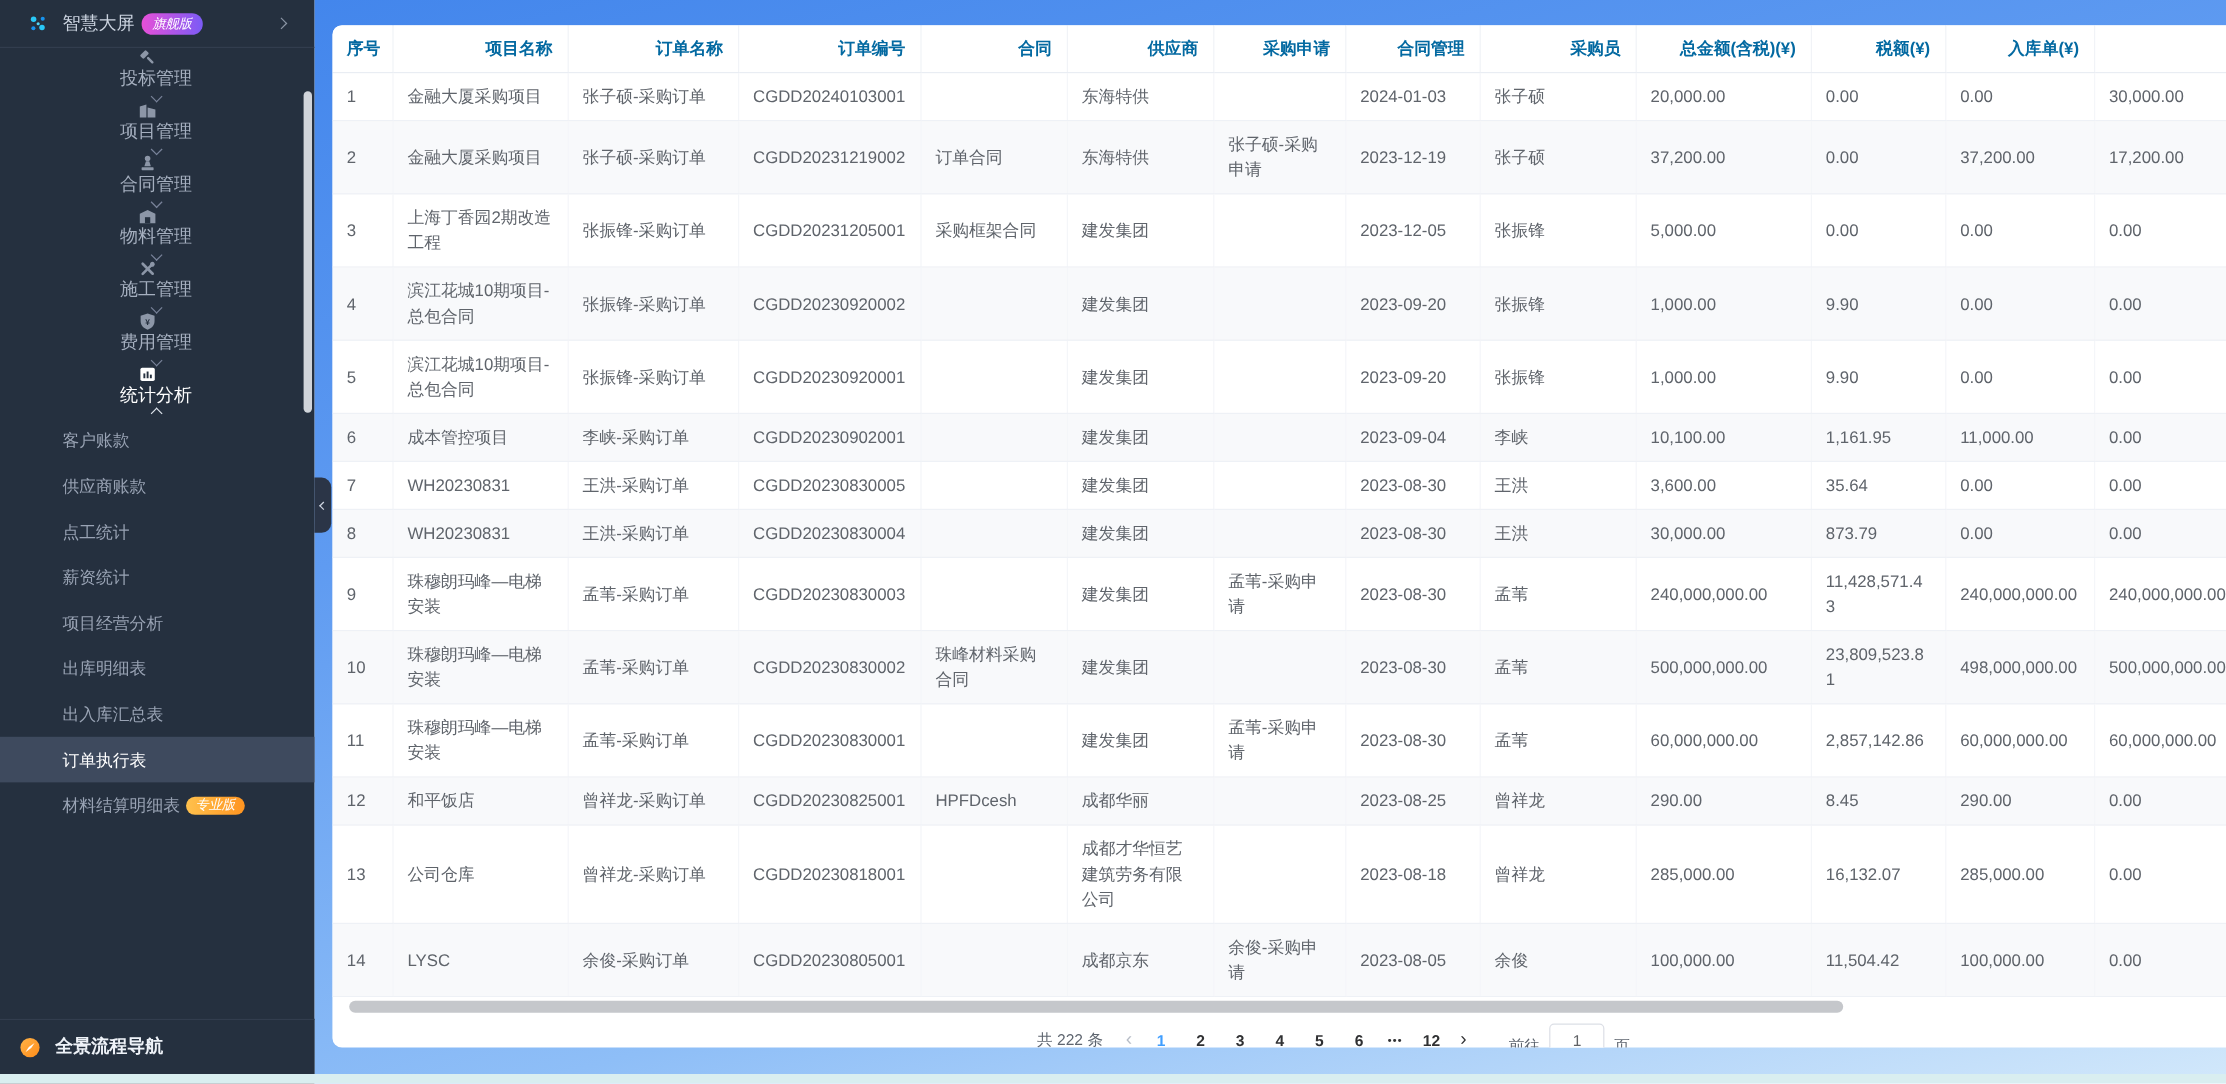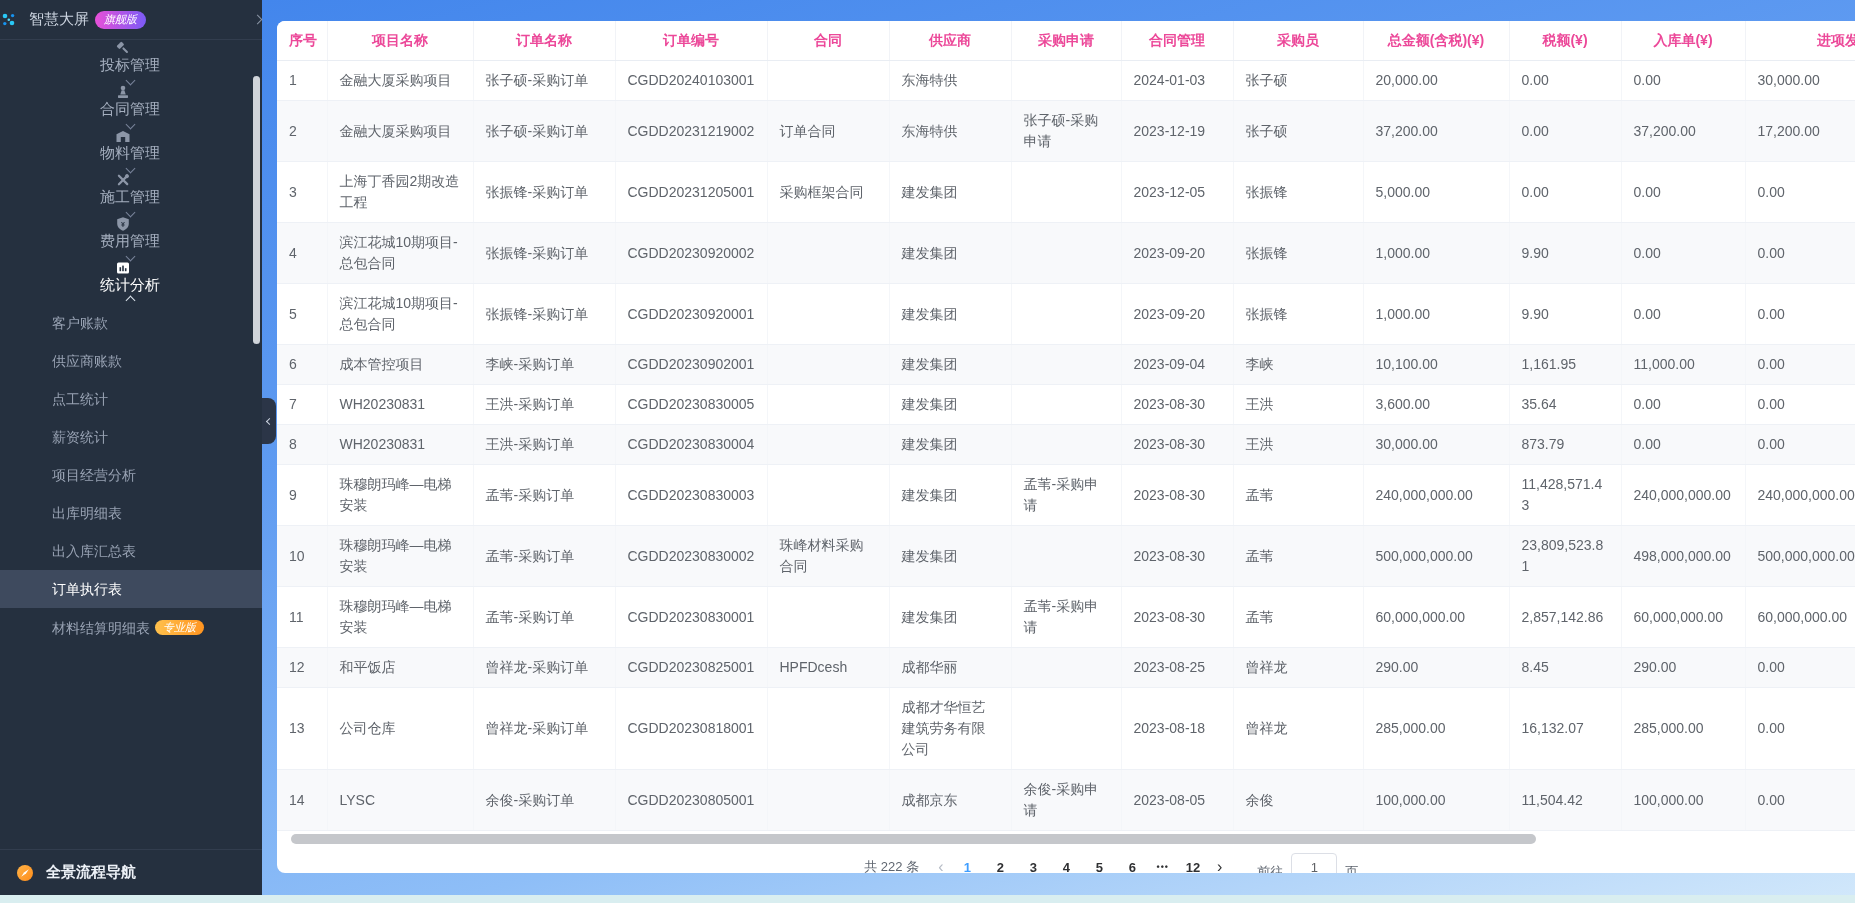--- a/index.html
+++ b/index.html
@@ -8,21 +8,21 @@
     font-family: "Liberation Sans", "DejaVu Sans", sans-serif;
     display: flex; position: relative; background: #fff;
   }
   
   .sidebar {
     flex: 0 0 262px; width: 262px; background: #25303f; color: #a5afbf;
     position: relative; z-index: 2; height: 903px;
   }
   .logo-row {
     height: 40px; display: flex; align-items: center;
-    padding: 0 1px; border-bottom: 1px solid #323d4e; cursor: pointer;
+    padding: 0 24px; border-bottom: 1px solid #323d4e; cursor: pointer;
   }
   .logo-label { font-size: 15px; color: #ccd4e0; margin-left: 12px; }
   .badge-flag {
     margin-left: 6px; font-size: 11px; font-style: italic; color: #fff;
     padding: 1px 9px 2px; border-radius: 9px;
     background: linear-gradient(90deg, #e750d8, #7b5bf6);
     white-space: nowrap;
   }
   .chev {
     width: 7px; height: 7px; display: inline-block;
@@ -79,21 +79,21 @@
     flex: 1; position: relative; padding: 21px 12px 0 15px;
     background: linear-gradient(165deg, #4386ec 0%, #5f9bf1 35%, #8ebef7 70%, #d7ebfb 100%);
   }
   .card {
     background: #fff; border-radius: 8px; height: 852px;
     position: relative; overflow: hidden;
   }
   .table-wrap { overflow: hidden; width: 100%; }
   table { border-collapse: collapse; table-layout: fixed; width: 1668px; font-size: 14px; }
   th {
-    font-weight: bold; color: #ec4899; text-align: center; padding: 9px 12px;
+    font-weight: bold; color: #0369a1; text-align: right; padding: 9px 12px;
     border-bottom: 1px solid #e9edf3; border-right: 1px solid #f1f3f7;
     white-space: nowrap; overflow: hidden; line-height: 21px; background: #fff;
   }
   td {
     padding: 9px 12px; line-height: 21px; color: #5f646b;
     border-bottom: 1px solid #eef1f6; border-right: 1px solid #f4f6f9;
     vertical-align: middle; word-break: break-all; background: #fff;
   }
   tr.striped td { background: #f8f9fb; }
   .h-thumb {
@@ -142,20 +142,27 @@
 
   <div>
     <div class="sec-item">
       <span class="sicon"><svg width="16" height="16" viewBox="0 0 16 16" fill="currentColor">
             <g transform="rotate(-45 8 8)">
               <rect x="4.6" y="2.2" width="6.8" height="4.2" rx="1"></rect>
               <rect x="7" y="7.6" width="2" height="7" rx="1"></rect>
             </g>
           </svg></span>
       <span class="slabel">投标管理</span>
+      <span class="chev down"></span>
+    </div>
+    <div class="sec-item">
+      <span class="sicon"><svg width="16" height="16" viewBox="0 0 16 16" fill="currentColor">
+            <path d="M1.5 14V4.8L7 3v11zM8 14V5.6l6.5 1.6V14z"></path>
+          </svg></span>
+      <span class="slabel">项目管理</span>
       <span class="chev down"></span>
     </div>
     <div class="sec-item">
       <span class="sicon"><svg width="16" height="16" viewBox="0 0 16 16" fill="currentColor">
             <circle cx="8" cy="4" r="2.3"></circle>
             <path d="M6.6 6.3h2.8l1.3 4.2H5.3z"></path>
             <rect x="3" y="11.3" width="10" height="2.6" rx="0.6"></rect>
           </svg></span>
       <span class="slabel">合同管理</span>
       <span class="chev down"></span>

